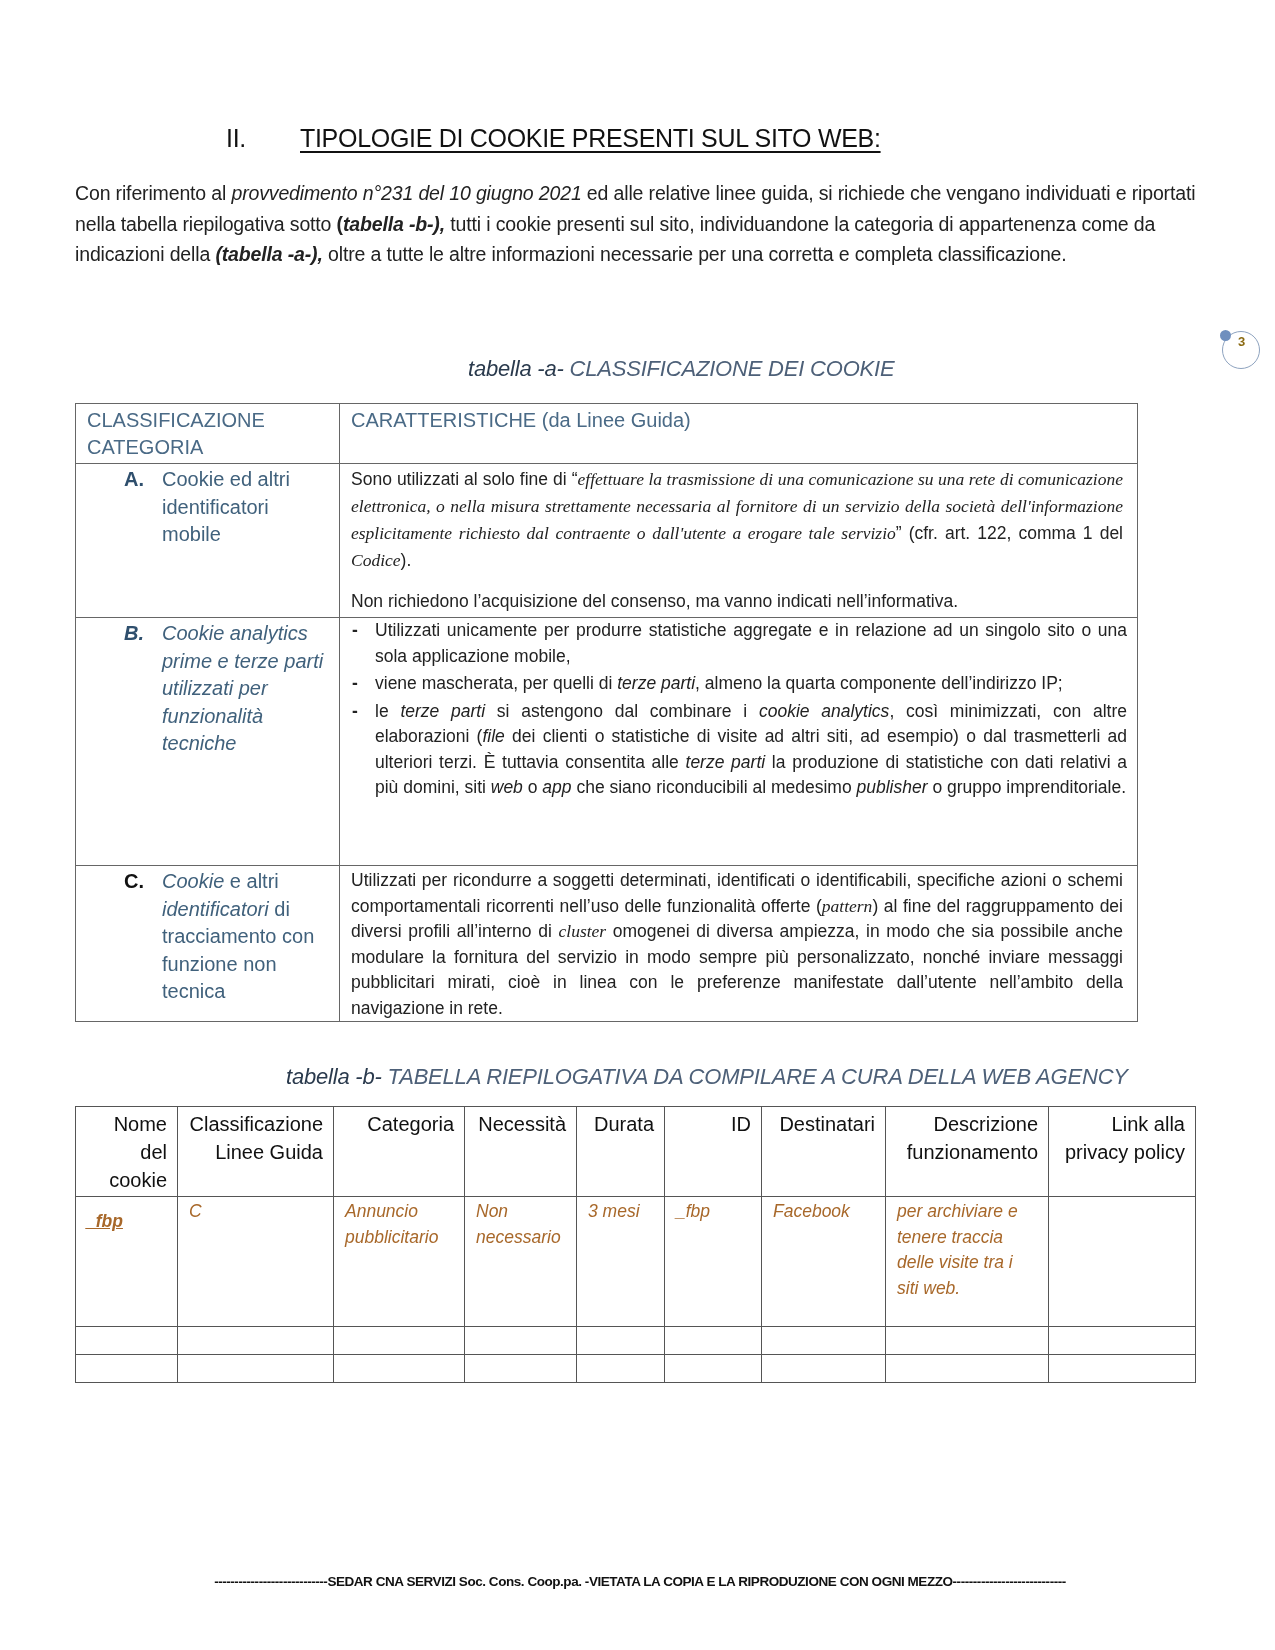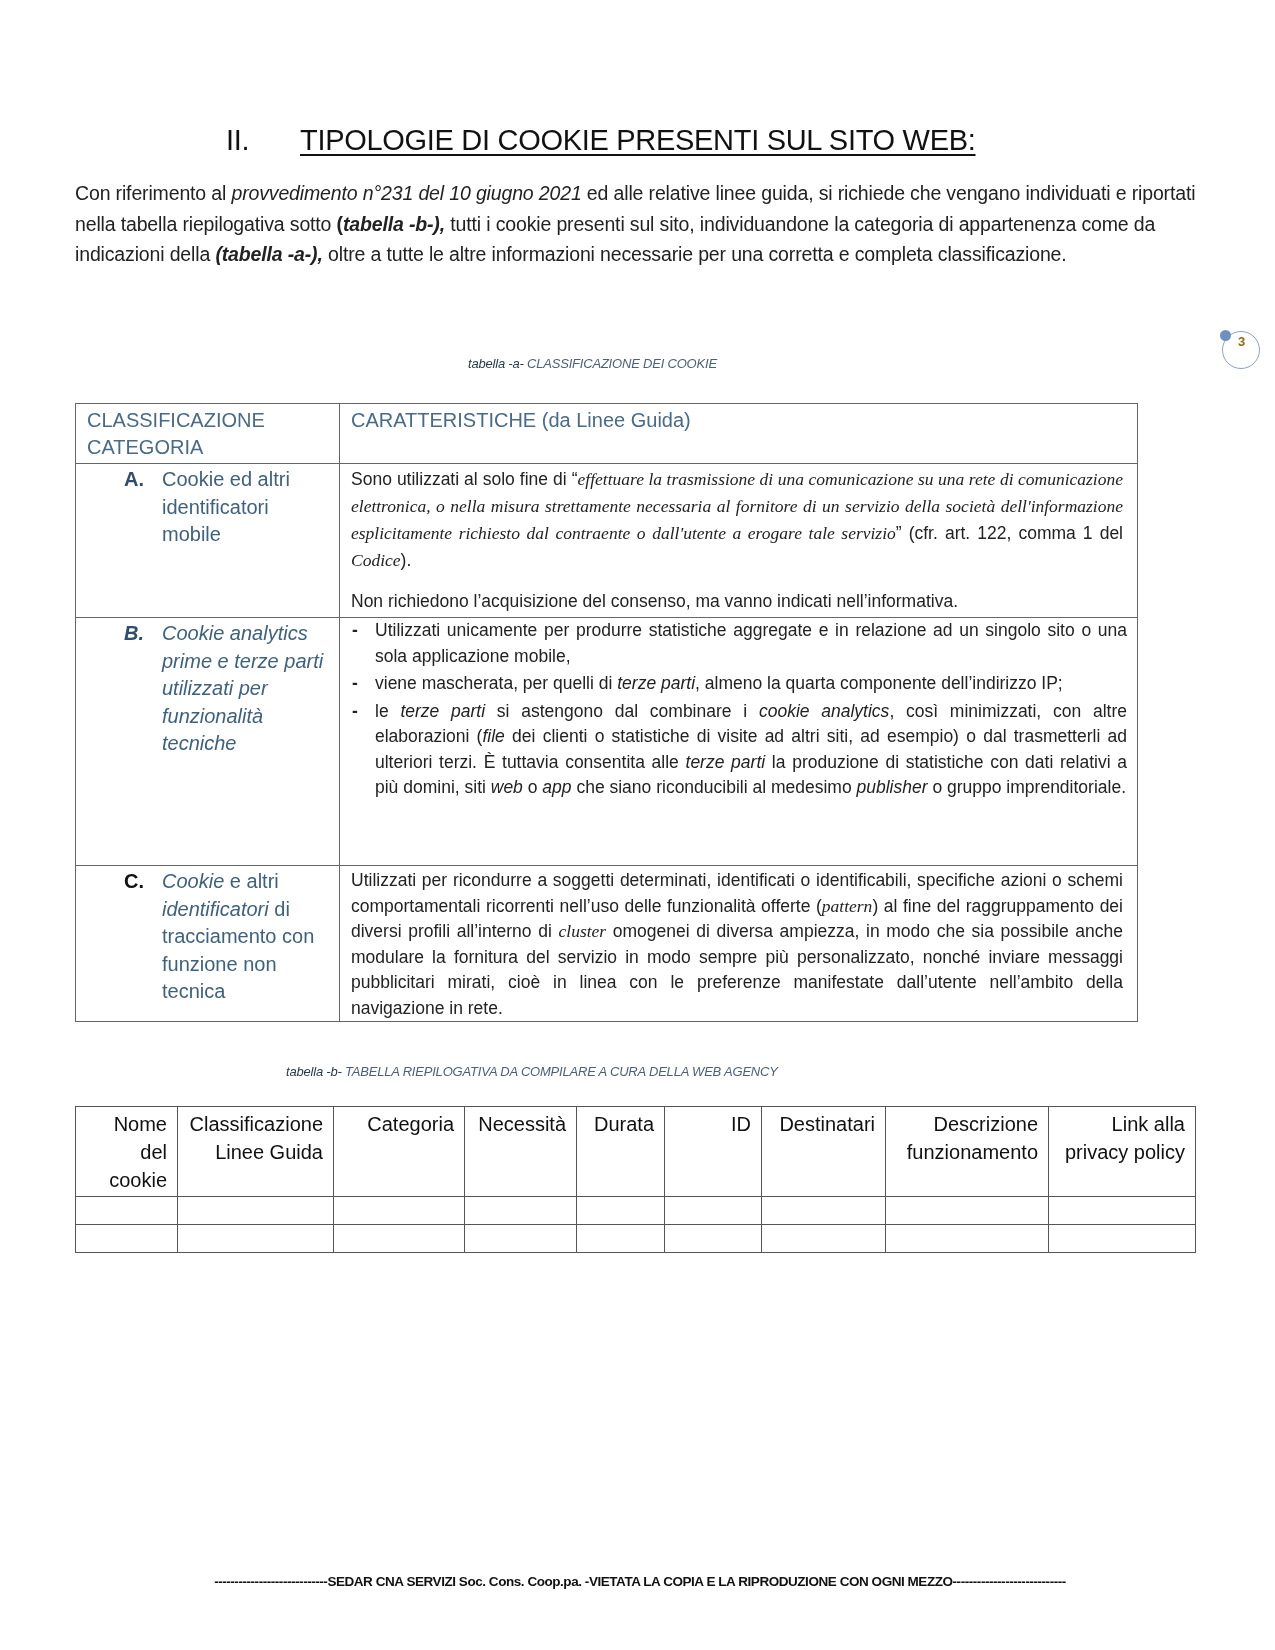--- a/index.html
+++ b/index.html
@@ -1,21 +1,21 @@
 <!DOCTYPE html>
 <html><head>
 <meta charset="utf-8">
 <style>
   * { box-sizing: border-box; margin: 0; padding: 0; }
   html, body { width: 1275px; height: 1650px; background: #ffffff; }
   body { position: relative; font-family: "Liberation Sans", sans-serif; color: #1a1a1a; overflow: hidden; }
 
   .heading {
     position: absolute; left: 226px; top: 124px;
-    font-size: 29px; color: #111; letter-spacing: -0.3px;
+    font-size: 25px; color: #111; letter-spacing: -0.3px;
   }
   .heading .num { display: inline-block; width: 74px; }
   .heading .title { text-decoration: underline; text-underline-offset: 4px; text-decoration-thickness: 2px; }
 
   .intro {
     position: absolute; left: 75px; top: 178px; width: 1130px;
     font-size: 19.5px; line-height: 30.5px; color: #222; letter-spacing: -0.15px;
   }
   .intro i { }
   .intro b { font-weight: bold; }
@@ -26,21 +26,21 @@
   }
   .page-badge .dot {
     position: absolute; left: -3px; top: -2px; width: 11px; height: 11px;
     border-radius: 50%; background: #6f8fbe;
   }
   .page-badge .pnum {
     position: absolute; left: 15px; top: 2px; font-size: 13px; font-weight: bold; color: #8b6a12;
   }
 
   .caption {
-    position: absolute; font-size: 13px; color: #3a4a5c; font-style: italic; letter-spacing: -0.2px;
+    position: absolute; font-size: 22px; color: #3a4a5c; font-style: italic; letter-spacing: -0.2px;
   }
   .caption .strong { color: #2a3a4d; }
   .caption .rest { color: #4d6078; font-weight: normal; }
 
   
   .tbl-a {
     position: absolute; left: 75px; top: 403px; width: 1063px;
     border-collapse: collapse; border: 1.5px solid #555;
   }
   .tbl-a td { border: 1.5px solid #666; vertical-align: top; }
@@ -160,20 +160,31 @@
     <th style="width:102px;">Nome del cookie</th>
     <th style="width:156px;">Classificazione Linee Guida</th>
     <th style="width:131px;">Categoria</th>
     <th style="width:112px;">Necessità</th>
     <th style="width:88px;">Durata</th>
     <th style="width:97px;">ID</th>
     <th style="width:124px;">Destinatari</th>
     <th style="width:163px;margin-top:45px;">Descrizione funzionamento</th>
     <th>Link alla privacy policy</th>
   </tr>
+  <tr>
+    <td class="val name">_fbp</td>
+    <td class="val">C</td>
+    <td class="val">Annuncio pubblicitario</td>
+    <td class="val">Non necessario</td>
+    <td class="val">3 mesi</td>
+    <td class="val">_fbp</td>
+    <td class="val">Facebook</td>
+    <td class="val">per archiviare e tenere traccia delle visite tra i siti web.</td>
+    <td class="val"></td>
+  </tr>
   <tr class="empty">
     <td></td>
         <td></td>
         <td></td>
         <td></td>
         <td></td>
         <td></td>
         <td></td>
         <td></td>
         <td></td>

